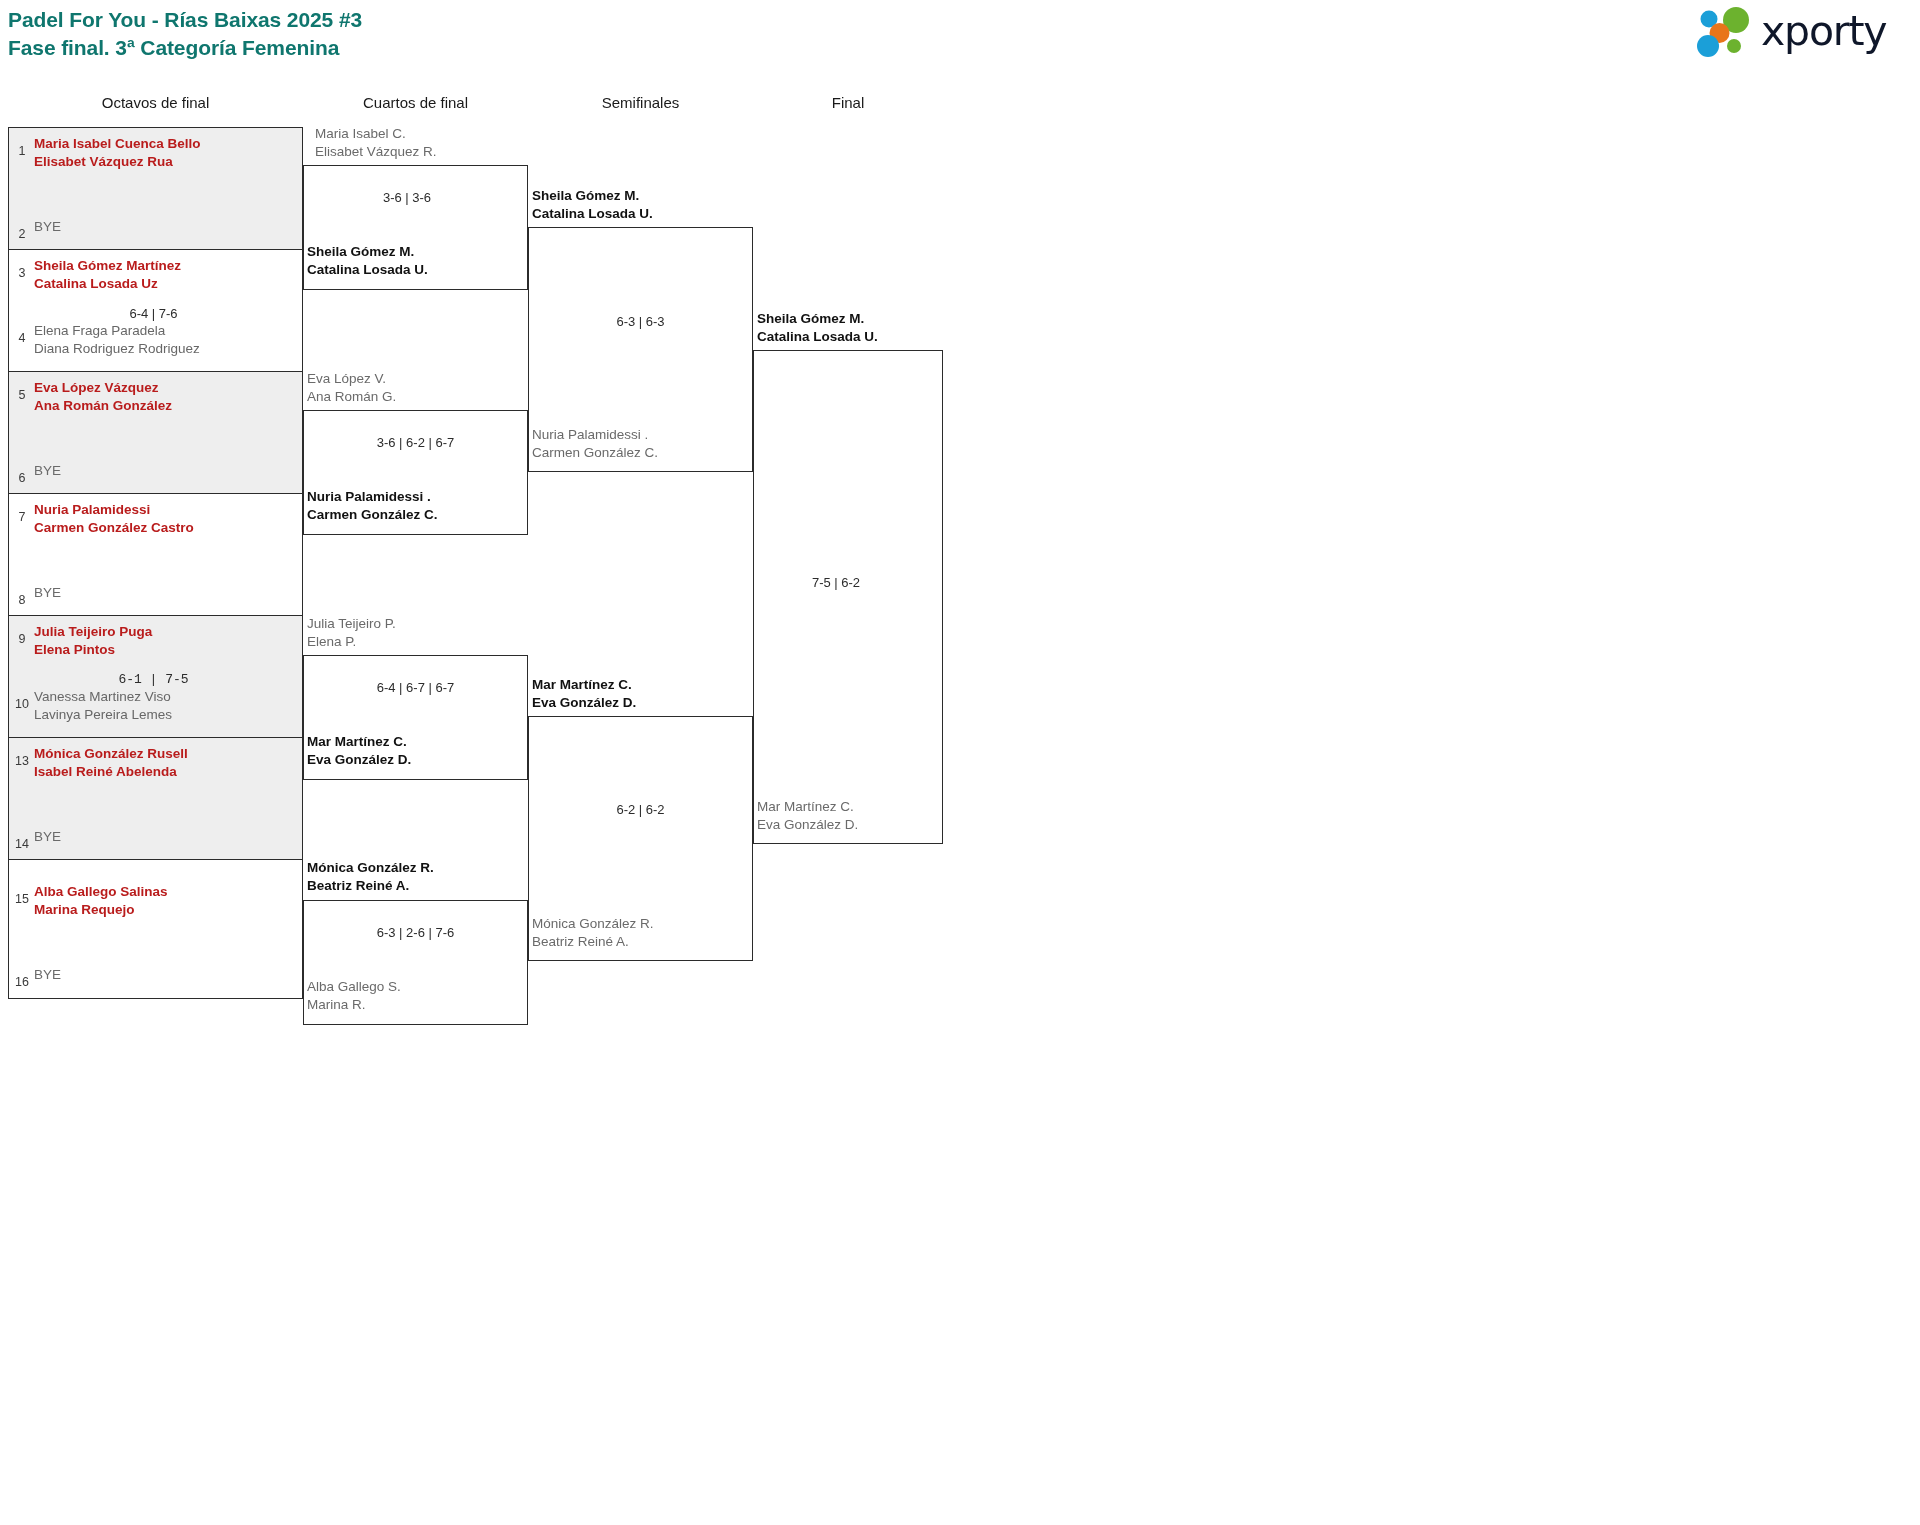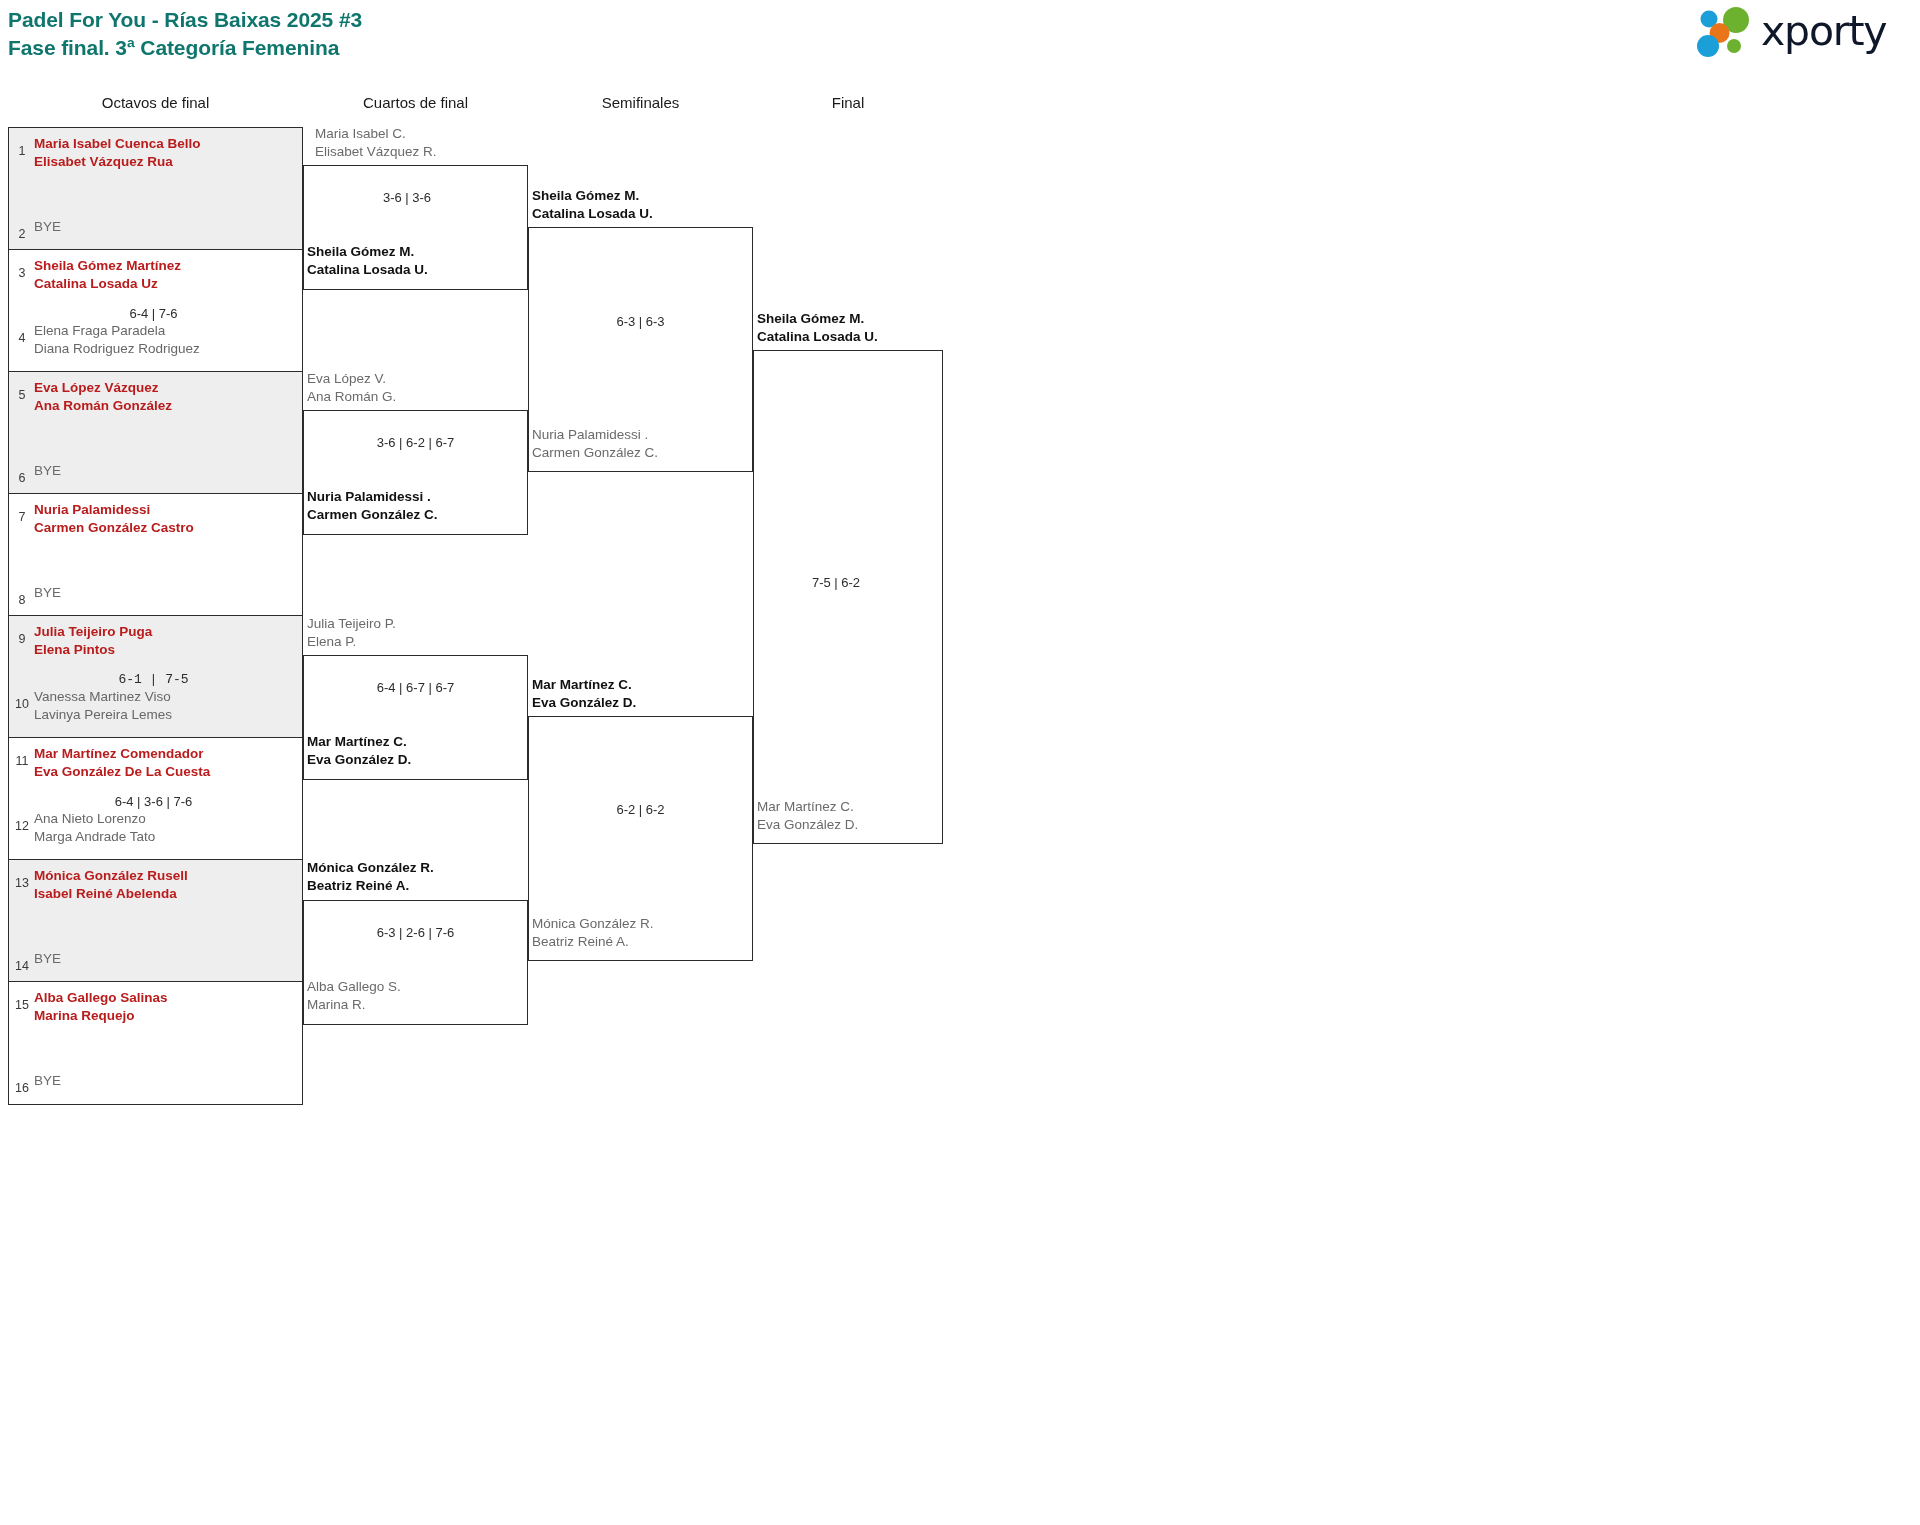--- a/index.html
+++ b/index.html
@@ -49,21 +49,21 @@
   #r1 {
     position: absolute; left: 8px; top: 127px;
     width: 295px;
     border: 1.4px solid #2b2b2b;
   }
   .r1-match {
     position: relative;
     height: 122px;
     border-bottom: 1.4px solid #2b2b2b;
   }
-  .r1-match:last-child { border-bottom: none; }
+  .r1-match:last-child { border-bottom: none; margin-top: 16px; }
   .r1-match.shaded { background: #eeeeee; }
 
   .r1-slot { position: absolute; left: 0; width: 295px; }
   .r1-slot.top { top: 7px; }
   .r1-slot.bot { top: 72px; }
   .r1-slot.bye-bot { top: 90px; }
 
   .seed {
     position: absolute; left: 3px; top: 10px;
     width: 20px; text-align: center;
@@ -201,37 +201,20 @@
         </div>
         <div class="r1-score" style="top: 56px; font-family: Liberation Mono, monospace;">6-1 | 7-5</div>
         <div class="r1-slot bot">
           <div class="seed">10</div>
           <div class="r1-names lose">
             <div>Vanessa Martinez Viso</div>
             <div>Lavinya Pereira Lemes</div>
           </div>
         </div>
       </div>
-      <div class="r1-match">
-        <div class="r1-slot top">
-          <div class="seed">11</div>
-          <div class="r1-names win">
-            <div>Mar Martínez Comendador</div>
-            <div>Eva González De La Cuesta</div>
-          </div>
-        </div>
-        <div class="r1-score" style="top: 56px;">6-4 | 3-6 | 7-6</div>
-        <div class="r1-slot bot">
-          <div class="seed">12</div>
-          <div class="r1-names lose">
-            <div>Ana Nieto Lorenzo</div>
-            <div>Marga Andrade Tato</div>
-          </div>
-        </div>
-      </div>
       <div class="r1-match shaded">
         <div class="r1-slot top">
           <div class="seed">13</div>
           <div class="r1-names win">
             <div>Mónica González Rusell</div>
             <div>Isabel Reiné Abelenda</div>
           </div>
         </div>
         <div class="r1-slot bye-bot">
           <div class="seed">14</div>

